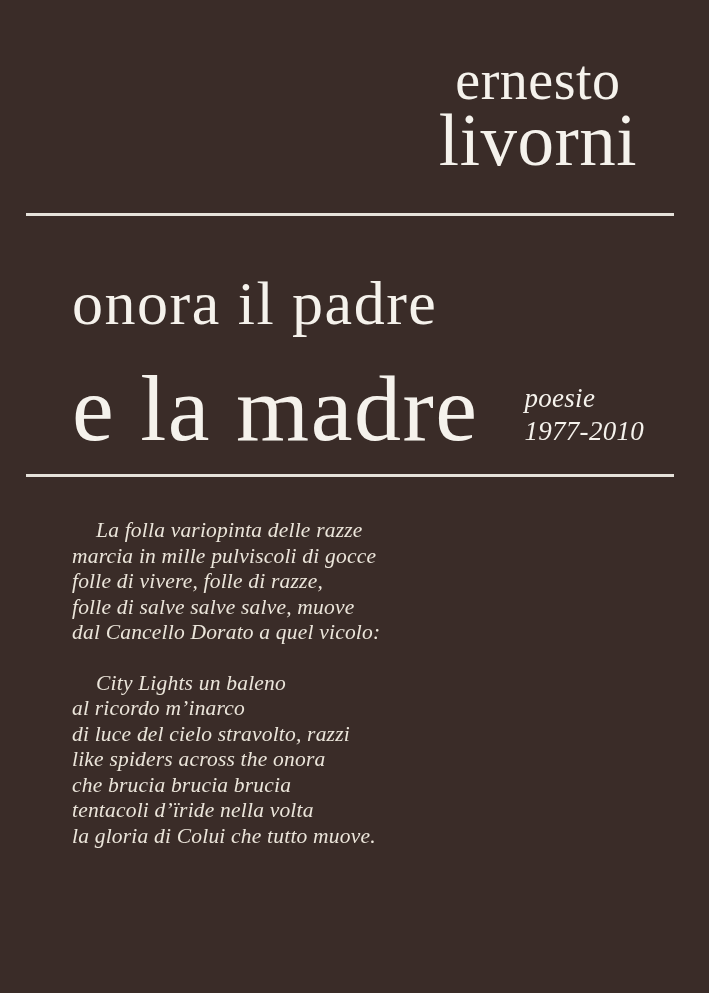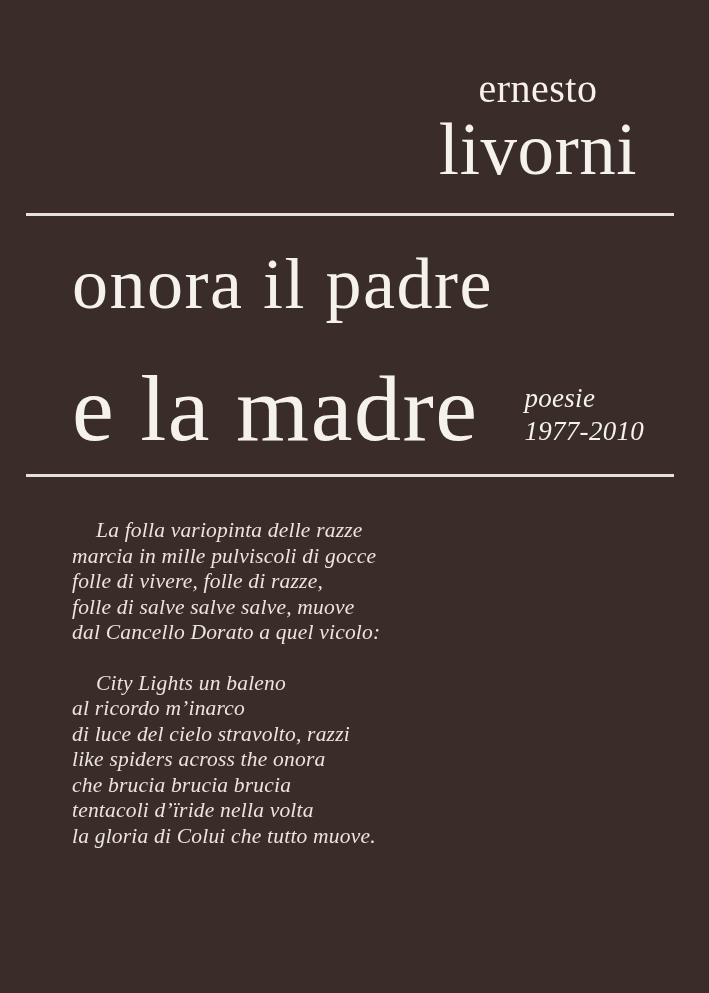--- a/index.html
+++ b/index.html
@@ -22,24 +22,23 @@
 
   
   .author {
     position: absolute;
     top: 55px;
     right: 72px;
     text-align: center;
     color: var(--ink);
   }
   .author-first {
-    font-size: 40px;
+    font-size: 56px;
     line-height: 50px;
     letter-spacing: 0.5px;
-    margin-top: 9px;
   }
   .author-last {
     font-size: 73px;
     line-height: 72px;
     letter-spacing: 0.5px;
   }
 
   
   .rule {
     position: absolute;
@@ -48,22 +47,22 @@
     height: 3px;
     background: var(--rule);
   }
   .rule-top { top: 213px; }
   .rule-bottom { top: 474px; }
 
   
   .title-line1 {
     position: absolute;
     left: 72px;
-    top: 237px;
-    font-size: 72px;
+    top: 256px;
+    font-size: 62px;
     line-height: 94px;
     letter-spacing: 1.5px;
     white-space: nowrap;
   }
   .title-row {
     position: absolute;
     left: 72px;
     top: 361px;
     white-space: nowrap;
   }

